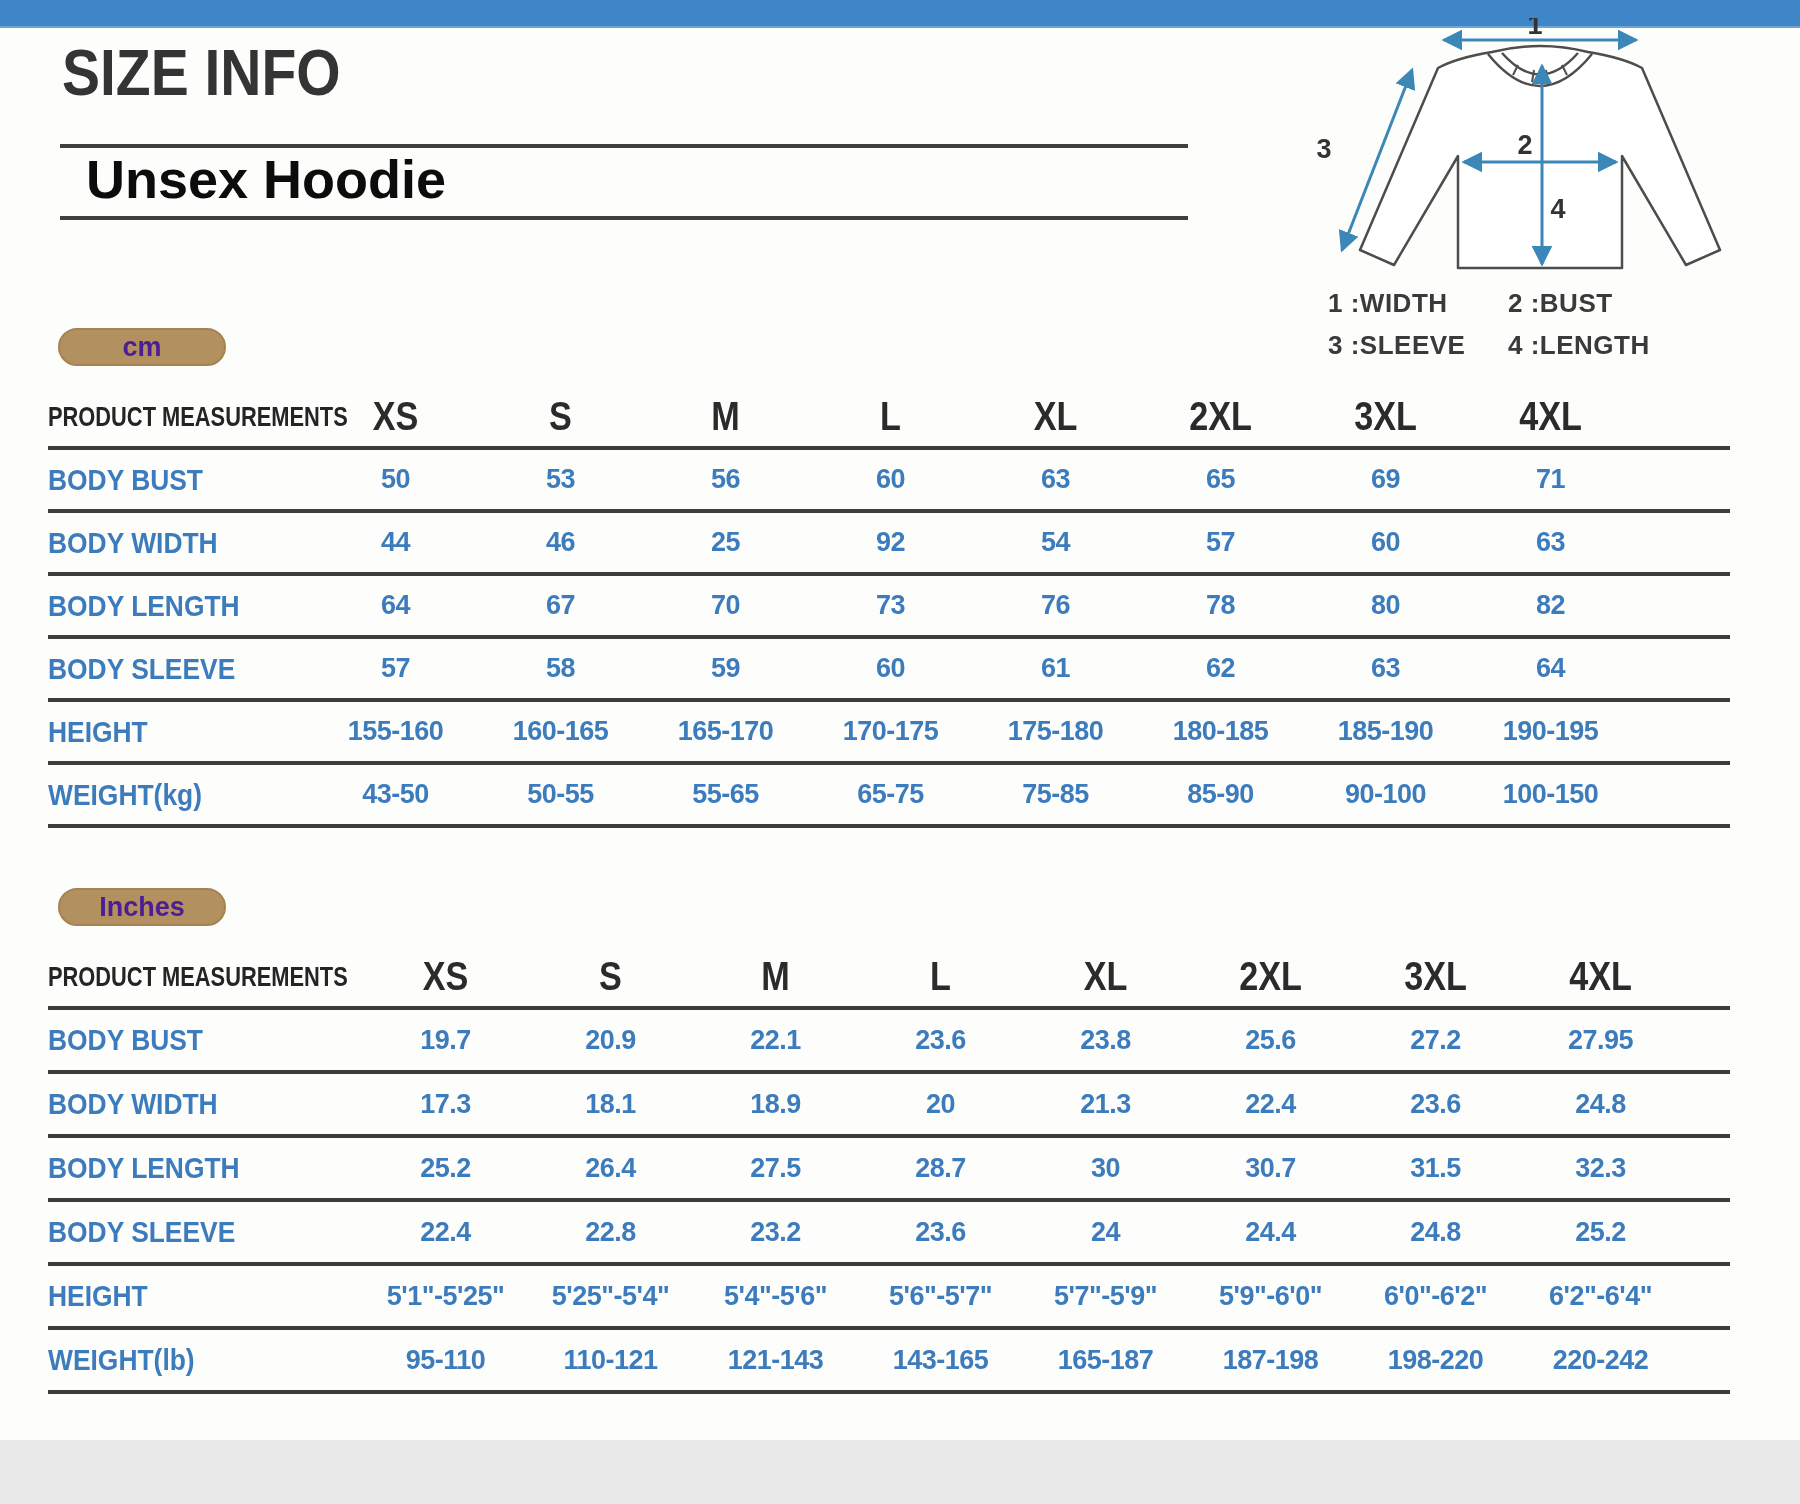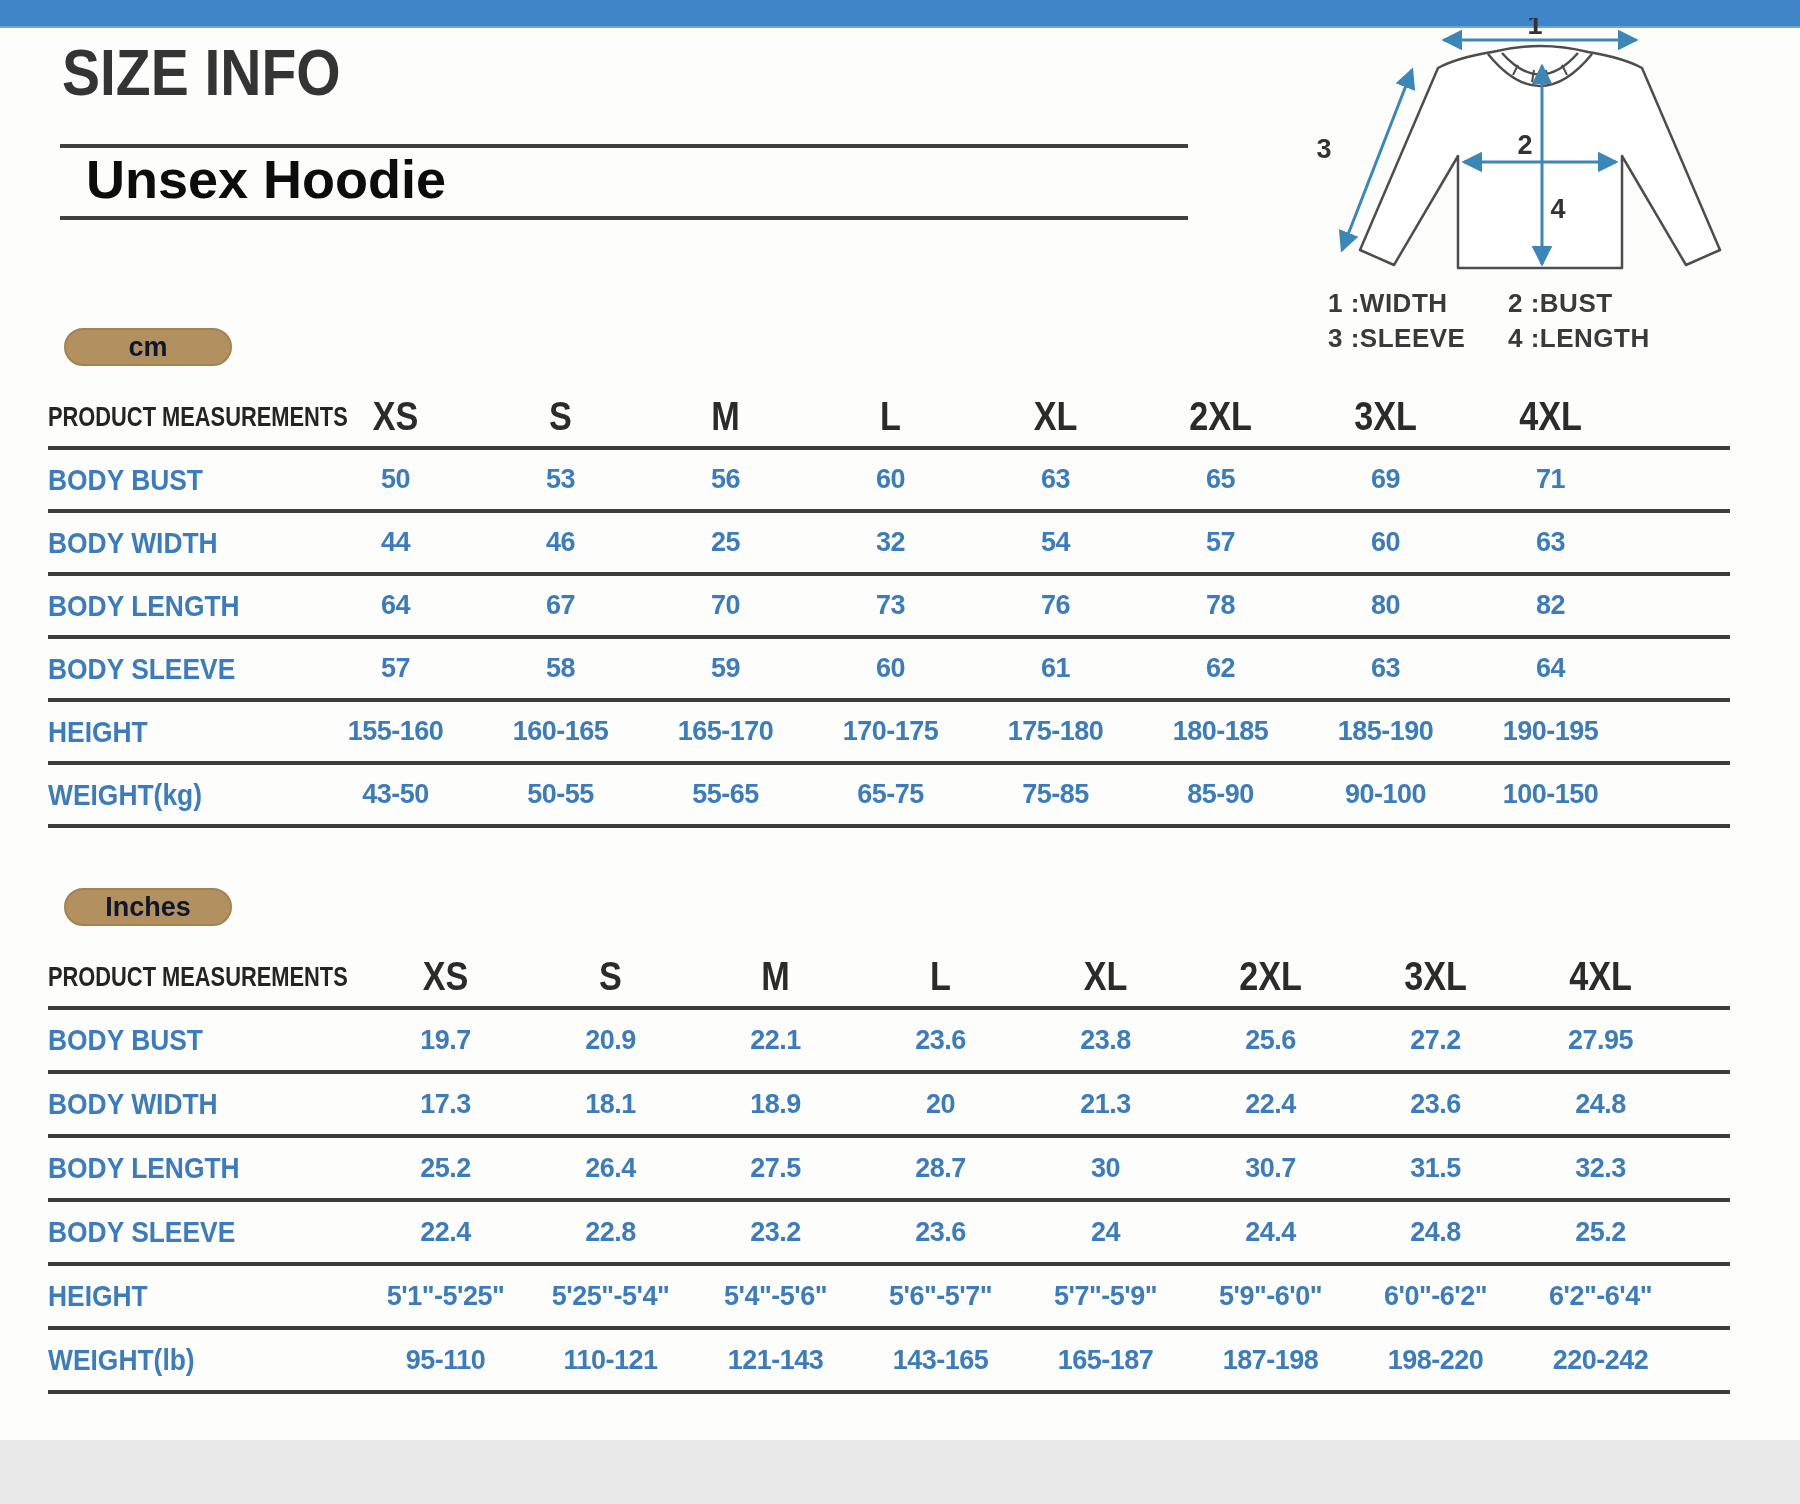--- a/index.html
+++ b/index.html
@@ -18,28 +18,28 @@
     letter-spacing:0px;transform:scale(.95,1.08);transform-origin:left top;white-space:nowrap;
   }
   .hr{position:absolute;left:60px;width:1128px;height:4px;background:#3f3f3f;}
   .hr1{top:144px;}
   .hr2{top:216px;}
   .product{position:absolute;left:86px;top:148px;font-size:54px;font-weight:700;color:#0c0c0c;white-space:nowrap;text-align:right;}
 
   .diagram{position:absolute;left:1280px;top:18px;width:520px;height:266px;}
   .legend{
     position:absolute;left:1328px;top:288px;display:grid;
-    grid-template-columns:180px 250px;row-gap:4px;
+    grid-template-columns:180px 250px;row-gap:11px;
     font-size:26px;font-weight:800;color:#3a3a3a;letter-spacing:0.5px;
   }
 
   .badge{
-    position:absolute;left:64px;width:168px;height:38px;border-radius:19px;
+    position:absolute;left:58px;width:168px;height:38px;border-radius:19px;
     background:var(--badge-tan);border:2px solid #a5824f;box-sizing:border-box;
-    color:#0f172a;font-size:27px;font-weight:800;display:flex;align-items:center;justify-content:center;
+    color:#4c1d95;font-size:27px;font-weight:800;display:flex;align-items:center;justify-content:center;
   }
   .badge-cm{top:328px;}
   .badge-in{top:888px;}
 
   .sizetable{position:absolute;left:48px;width:1682px;}
   .sizetable.cm-t{top:387px;--labelw:265px;--spacer:97px;--rowh:63px;}
   .sizetable.in-t{top:947px;--labelw:315px;--spacer:47px;--rowh:64px;}
   .trow{
     display:grid;grid-template-columns:var(--labelw) repeat(8,165px) var(--spacer);
     align-items:center;height:var(--rowh);box-sizing:border-box;
@@ -133,21 +133,21 @@
         <div class="cell val">65</div>
         <div class="cell val">69</div>
         <div class="cell val">71</div>
         <div class="cell"></div>
       </div>
       <div class="trow">
         <div class="cell rlabel">BODY WIDTH</div>
         <div class="cell val">44</div>
         <div class="cell val">46</div>
         <div class="cell val">25</div>
-        <div class="cell val">32</div>
+        <div class="cell val">92</div>
         <div class="cell val">54</div>
         <div class="cell val">57</div>
         <div class="cell val">60</div>
         <div class="cell val">63</div>
         <div class="cell"></div>
       </div>
       <div class="trow">
         <div class="cell rlabel">BODY LENGTH</div>
         <div class="cell val">64</div>
         <div class="cell val">67</div>

